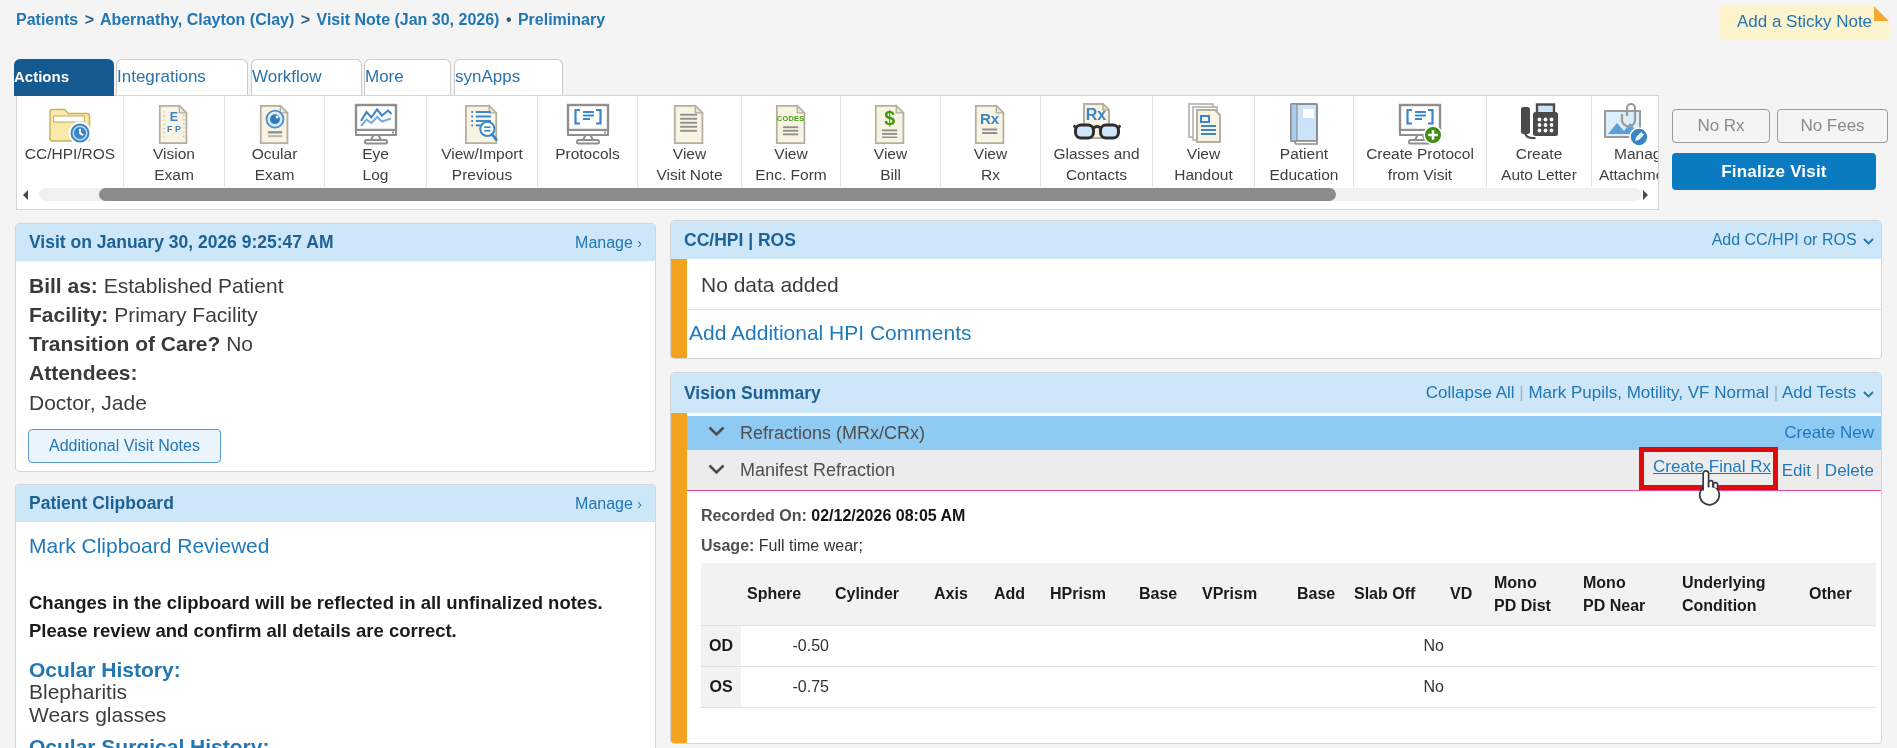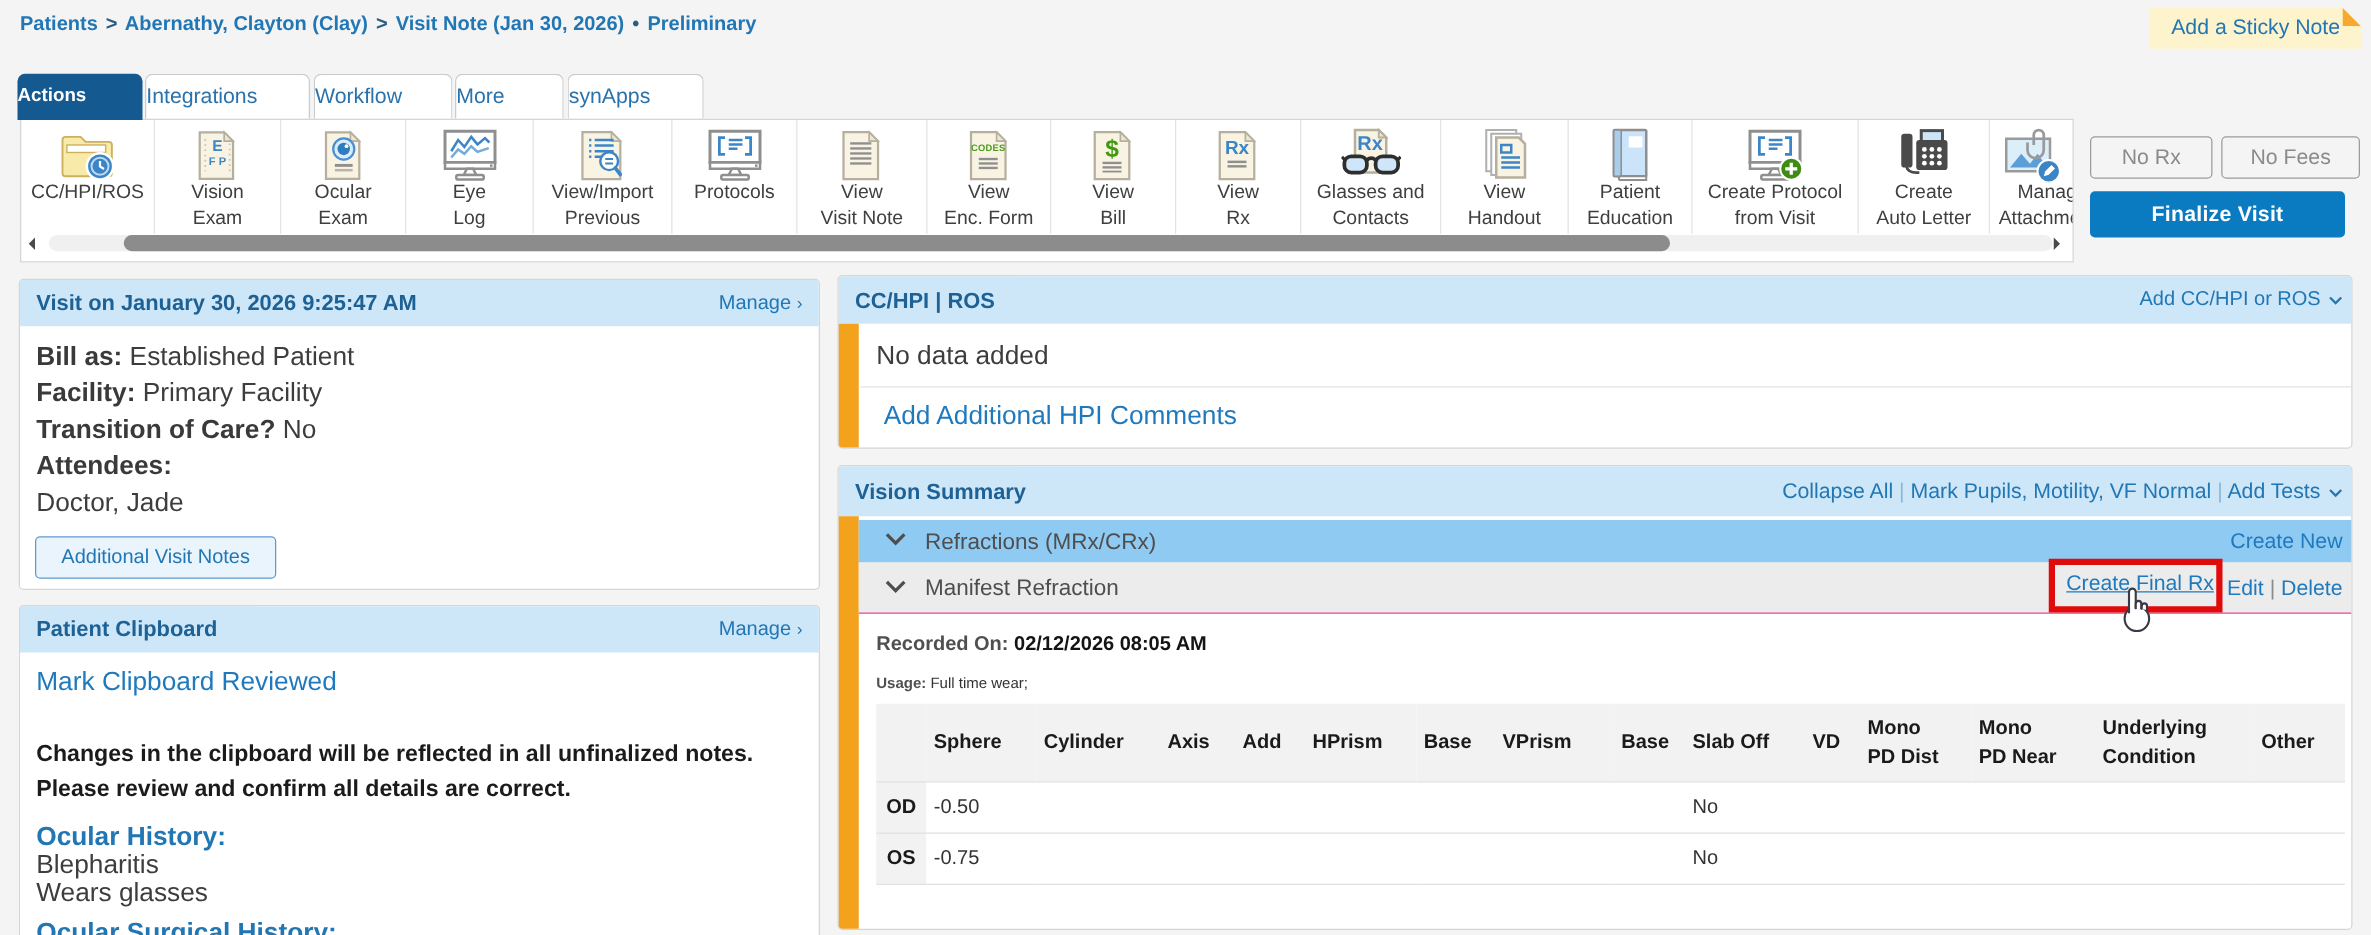--- a/index.html
+++ b/index.html
@@ -32,21 +32,21 @@
 #finalize { position:absolute; left:1672px; top:153px; width:204px; height:37px; background:#0b7bc1; border-radius:4px; color:#fff; font-size:17px; font-weight:700; text-align:center; line-height:37px; letter-spacing:0.2px; }
 
 .panel { position:absolute; background:#fff; border:1px solid #d5d5d5; border-radius:4px; }
 .phead { height:37px; background:#cde7f8; border-radius:3px 3px 0 0; padding:0 13px; line-height:37px; font-size:17.5px; font-weight:700; color:#1d6195; position:relative; }
 .phead .plink { position:absolute; right:13px; top:0; font-size:16px; font-weight:400; color:#2176b4; }
 .pline { position:absolute; left:13px; font-size:21px; color:#3d3d3d; line-height:24px; }
 .pline b { font-weight:700; color:#3a3a3a; }
 
 #rxt { border-collapse:collapse; table-layout:fixed; width:1175px; }
 #rxt th { background:#f2f2f2; font-size:16px; font-weight:700; color:#1a1a1a; text-align:left; padding:0 0 0 6px; height:62px; line-height:23px; vertical-align:middle; }
-#rxt td { font-size:16px; color:#333; text-align:left; padding:0 0 0 6px; height:41px; border-top:1px solid #e0e0e0; }
+#rxt td { font-size:16px; color:#333; text-align:right; padding:0 0 0 6px; height:41px; border-top:1px solid #e0e0e0; }
 #rxt td.eye { background:#f2f2f2; font-weight:700; color:#1a1a1a; text-align:center; padding:0; }
 #rxt tr.drow:last-child td { border-bottom:1px solid #e0e0e0; }
 </style>
 </head>
 <body>
 
 <div id="crumb">Patients <span class="sep">&gt;</span> Abernathy, Clayton (Clay) <span class="sep">&gt;</span> Visit Note (Jan 30, 2026) <span class="sep">•</span> Preliminary</div>
 <div id="sticky">Add a Sticky Note<svg style="position:absolute;top:0;right:0" width="15" height="15">
       <path d="M0 0 L15 15 L0 15 Z" fill="#f5a930"></path>
       <path d="M0 0 L15 15 L15 0 Z" fill="#f4f4f5"></path>
@@ -341,21 +341,21 @@
   <div class="pline" style="top:250px;color:#2176b4;font-weight:700;">Ocular Surgical History:</div>
 </div>
 
 <div class="panel" style="left:670px;top:220px;width:1212px;height:139px;">
   <div class="phead" style="height:38px;line-height:38px;">CC/HPI | ROS<span class="plink" style="font-weight:400;font-size:16px;right:7px;">Add CC/HPI or ROS <svg width="11" height="7" viewBox="0 0 11 7" style="margin-left:2px">
           <path d="M1 1 L5.5 5.5 L10 1" fill="none" stroke="#2176b4" stroke-width="1.8"></path>
         </svg></span></div>
   <div style="position:absolute;left:0;top:38px;bottom:0;width:16px;background:#f3a21d;border-radius:0 0 0 3px;"></div>
   <div class="pline" style="left:30px;top:52px;">No data added</div>
   <div style="position:absolute;left:17px;right:0;top:88px;border-top:1px solid #e3e3e3;"></div>
-  <div class="pline blue" style="left:36px;top:100px;">Add Additional HPI Comments</div>
+  <div class="pline blue" style="left:18px;top:100px;">Add Additional HPI Comments</div>
 </div>
 
 <div class="panel" style="left:670px;top:372px;width:1212px;height:372px;">
   <div class="phead" style="height:40px;line-height:40px;">Vision Summary<span class="plink" style="font-weight:400;font-size:17px;right:7px;">Collapse All <span style="color:#8fb6d4">|</span> Mark Pupils, Motility, VF Normal <span style="color:#8fb6d4">|</span> Add Tests <svg width="11" height="7" viewBox="0 0 11 7" style="margin-left:2px">
           <path d="M1 1 L5.5 5.5 L10 1" fill="none" stroke="#2176b4" stroke-width="1.8"></path>
         </svg></span></div>
   <div style="position:absolute;left:0;top:40px;bottom:0;width:16px;background:#f3a21d;border-radius:0 0 0 3px;"></div>
   <div style="position:absolute;left:16px;right:0;top:43px;height:34px;background:#8fcaf3;">
     <svg style="position:absolute;left:21px;top:10px;" width="17" height="11" viewBox="0 0 17 11">
         <path d="M1.5 1.5 L8.5 8.5 L15.5 1.5" fill="none" stroke="#4e4e4e" stroke-width="2.6"></path>
@@ -365,21 +365,21 @@
   </div>
   <div style="position:absolute;left:16px;right:0;top:77px;height:41px;background:#ececec;border-bottom:1px solid #ec4899;">
     <svg style="position:absolute;left:21px;top:14px;" width="17" height="11" viewBox="0 0 17 11">
         <path d="M1.5 1.5 L8.5 8.5 L15.5 1.5" fill="none" stroke="#4e4e4e" stroke-width="2.6"></path>
       </svg>
     <span style="position:absolute;left:53px;top:0;line-height:41px;font-size:18px;color:#4e4e4e;">Manifest Refraction</span>
     <span style="position:absolute;right:7px;top:0;line-height:41px;font-size:17px;color:#1f79bd;"><span style="color:#8a8a8a">|</span> Edit <span style="color:#8a8a8a">|</span> Delete</span>
   </div>
   <div class="pline" style="left:30px;top:502px;"></div>
   <div class="pline" style="left:30px;top:131px;color:#4f4f4f;font-weight:700;font-size:16px;">Recorded On: <span style="color:#141414;">02/12/2026 08:05 AM</span></div>
-  <div class="pline" style="left:30px;top:161px;color:#4f4f4f;font-weight:700;font-size:12px;">Usage: <span style="color:#333;font-weight:400;">Full time wear;</span></div>
+  <div class="pline" style="left:30px;top:161px;color:#4f4f4f;font-weight:700;font-size:16px;">Usage: <span style="color:#333;font-weight:400;">Full time wear;</span></div>
   <table id="rxt" style="position:absolute;left:30px;top:190px;">
 <colgroup>
         <col style="width:40px">
         <col style="width:88px">
         <col style="width:99px">
         <col style="width:60px">
         <col style="width:56px">
         <col style="width:89px">
         <col style="width:63px">
         <col style="width:95px">

